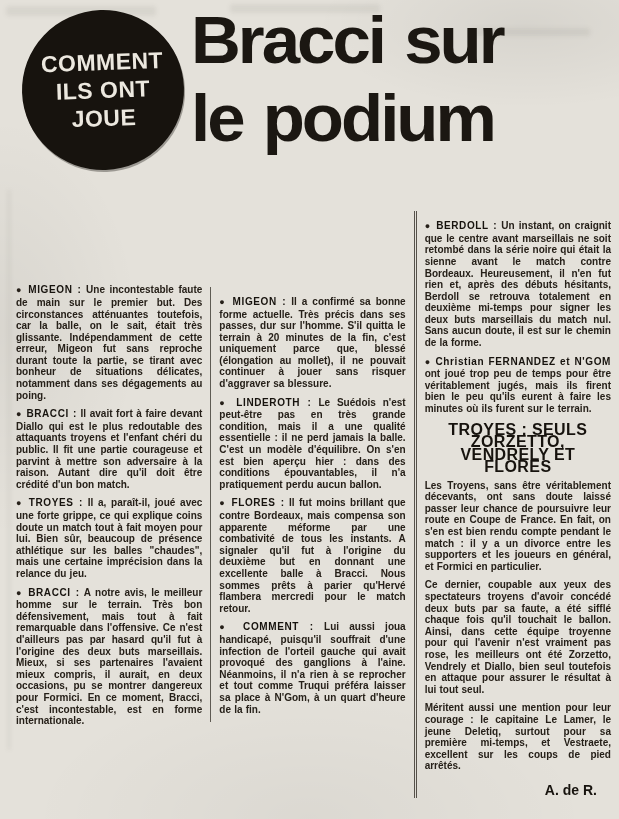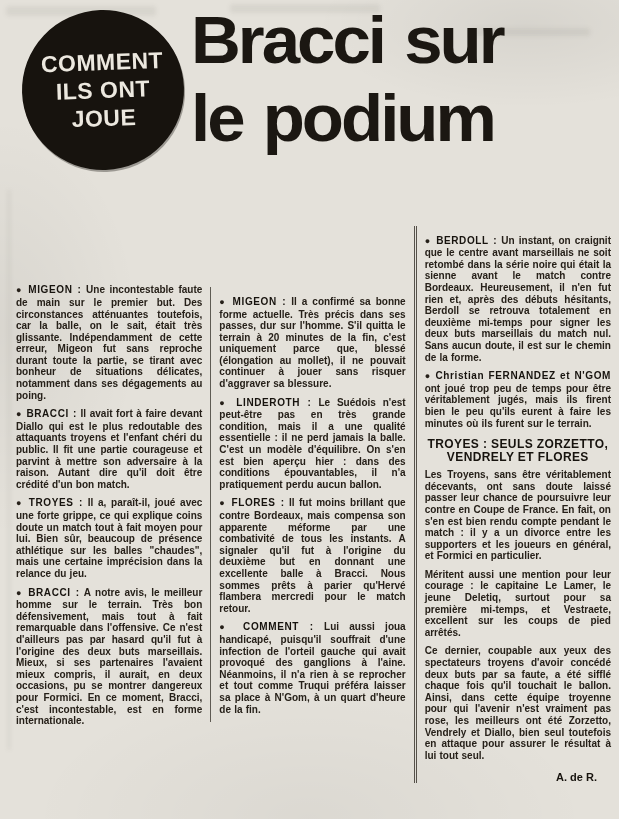--- a/index.html
+++ b/index.html
@@ -55,26 +55,26 @@
     font-size:10px;line-height:11.6px;
     font-weight:bold;
     text-align:justify;
     word-spacing:0.4px;
     color:#262019;
   }
   .bullet{font-size:9px;letter-spacing:1px;}
   .pname{letter-spacing:0.6px;color:#17130e;}
   .subhead{
     margin:9px 0 6px 0;text-align:center;
-    font-size:12px;line-height:12.5px;font-weight:bold;
+    font-size:16px;line-height:12.5px;font-weight:bold;
     letter-spacing:0.4px;color:#17130e;
   }
   .signature{
     margin:10px 14px 0 0;text-align:right;
-    font-size:11px;font-weight:bold;color:#17130e;
+    font-size:14px;font-weight:bold;color:#17130e;
   }
 </style>
 </head>
 <body>
 
 <div class="page">
   <div class="smudge s1"></div>
   <div class="smudge s2"></div>
   <div class="smudge s3"></div>
   <div class="smudge s4"></div>
@@ -101,20 +101,20 @@
       <p class="para"><span class="bullet">●</span> <strong class="pname">MIGEON :</strong> <span class="ptext">Il a confirmé sa bonne forme actuelle. Très précis dans ses passes, dur sur l'homme. S'il quitta le terrain à 20 minutes de la fin, c'est uniquement parce que, blessé (élongation au mollet), il ne pouvait continuer à jouer sans risquer d'aggraver sa blessure.</span></p>
       <p class="para"><span class="bullet">●</span> <strong class="pname">LINDEROTH :</strong> <span class="ptext">Le Suédois n'est peut-être pas en très grande condition, mais il a une qualité essentielle : il ne perd jamais la balle. C'est un modèle d'équilibre. On s'en est bien aperçu hier : dans des conditions épouvantables, il n'a pratiquement perdu aucun ballon.</span></p>
       <p class="para"><span class="bullet">●</span> <strong class="pname">FLORES :</strong> <span class="ptext">Il fut moins brillant que contre Bordeaux, mais compensa son apparente méforme par une combativité de tous les instants. A signaler qu'il fut à l'origine du deuxième but en donnant une excellente balle à Bracci. Nous sommes prêts à parier qu'Hervé flambera mercredi pour le match retour.</span></p>
       <p class="para"><span class="bullet">●</span> <strong class="pname">COMMENT :</strong> <span class="ptext">Lui aussi joua handicapé, puisqu'il souffrait d'une infection de l'orteil gauche qui avait provoqué des ganglions à l'aine. Néanmoins, il n'a rien à se reprocher et tout comme Truqui préféra laisser sa place à N'Gom, à un quart d'heure de la fin.</span></p>
     </section>
 
     <section class="col col-right">
       <p class="para"><span class="bullet">●</span> <strong class="pname">BERDOLL :</strong> <span class="ptext">Un instant, on craignit que le centre avant marseillais ne soit retombé dans la série noire qui était la sienne avant le match contre Bordeaux. Heureusement, il n'en fut rien et, après des débuts hésitants, Berdoll se retrouva totalement en deuxième mi-temps pour signer les deux buts marseillais du match nul. Sans aucun doute, il est sur le chemin de la forme.</span></p>
       <p class="para"><span class="bullet">●</span> <strong class="pname">Christian FERNANDEZ et N'GOM</strong> <span class="ptext">ont joué trop peu de temps pour être véritablement jugés, mais ils firent bien le peu qu'ils eurent à faire les minutes où ils furent sur le terrain.</span></p>
       <h2 class="subhead"><span>TROYES : SEULS ZORZETTO,</span><br><span>VENDRELY ET FLORES</span></h2>
-      <p class="para">Les Troyens, sans être véritablement décevants, ont sans doute laissé passer leur chance de poursuivre leur contre en Coupe de France. En fait, on s'en est bien rendu compte pendant le match : il y a un divorce entre les supporters et les joueurs en général, et Formici en particulier.</p>
+      <p class="para">Les Troyens, sans être véritablement décevants, ont sans doute laissé passer leur chance de poursuivre leur route en Coupe de France. En fait, on s'en est bien rendu compte pendant le match : il y a un divorce entre les supporters et les joueurs en général, et Formici en particulier.</p>
+      <p class="para">Ce dernier, coupable aux yeux des spectateurs troyens d'avoir concédé deux buts par sa faute, a été sifflé chaque fois qu'il touchait le ballon. Ainsi, dans cette équipe troyenne pour qui l'avenir n'est vraiment pas rose, les meilleurs ont été Zorzetto, Vendrely et Diallo, bien seul toutefois en attaque pour assurer le résultat à lui tout seul.</p>
       <p class="para">Méritent aussi une mention pour leur courage : le capitaine Le Lamer, le jeune Deletiq, surtout pour sa première mi-temps, et Vestraete, excellent sur les coups de pied arrêtés.</p>
-      <p class="para">Ce dernier, coupable aux yeux des spectateurs troyens d'avoir concédé deux buts par sa faute, a été sifflé chaque fois qu'il touchait le ballon. Ainsi, dans cette équipe troyenne pour qui l'avenir n'est vraiment pas rose, les meilleurs ont été Zorzetto, Vendrely et Diallo, bien seul toutefois en attaque pour assurer le résultat à lui tout seul.</p>
       <p class="signature">A. de R.</p>
     </section>
 
   </main>
 </div>
 
 </body></html>

